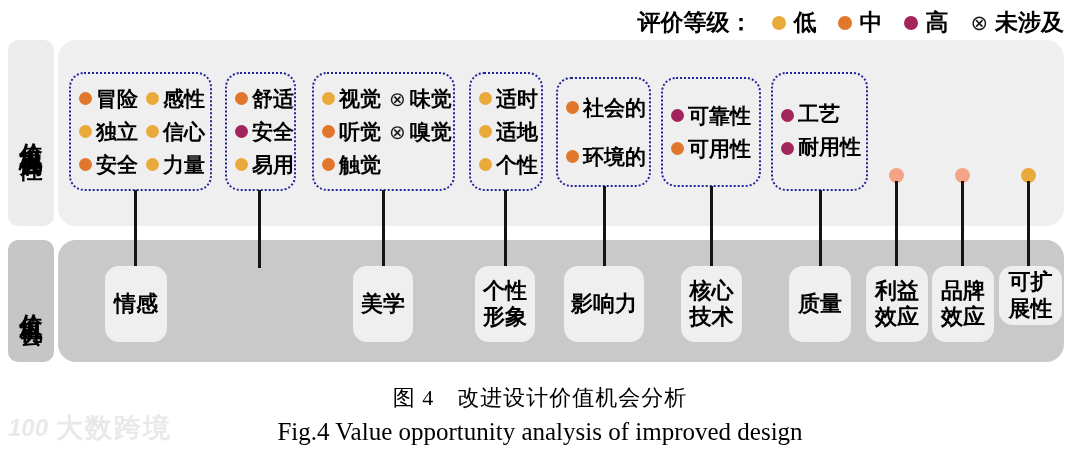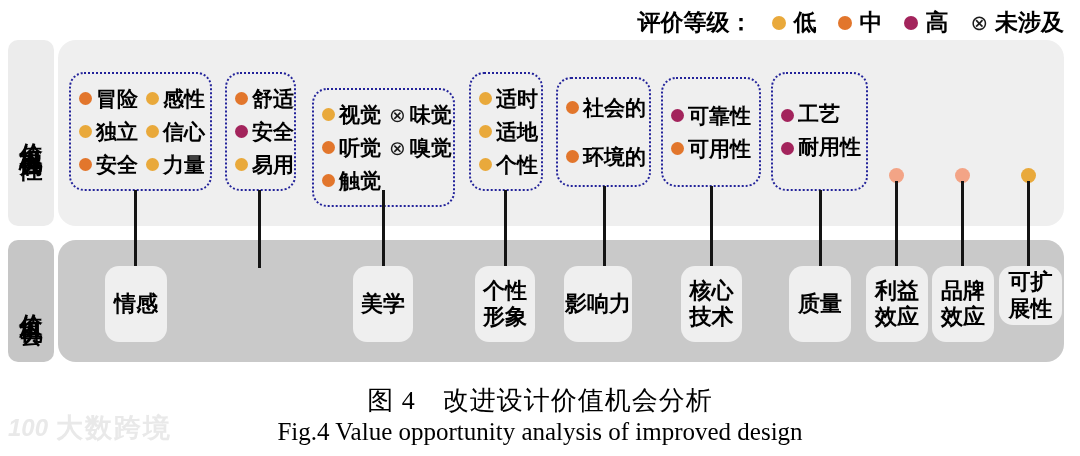--- a/index.html
+++ b/index.html
@@ -39,21 +39,21 @@
   .stem{position:absolute;width:3px;background:#141414;}
   .lone-dot{position:absolute;width:15px;height:15px;border-radius:50%;}
   
   .opp-box{
     position:absolute;background:#efefef;border-radius:14px;
     display:flex;flex-direction:column;align-items:center;justify-content:center;
     font-weight:bold;font-size:22px;line-height:1.2;text-align:center;
   }
   
   .caption-zh{position:absolute;top:383px;left:0;width:100%;text-align:center;
-    font-family:"Liberation Serif",serif;font-size:26px;letter-spacing:1px;}
+    font-family:"Liberation Serif",serif;font-size:22px;letter-spacing:1px;}
   .caption-en{position:absolute;top:418px;left:0;width:100%;text-align:center;
     font-family:"Liberation Serif",serif;font-size:25px;}
   .watermark{
     position:absolute;left:8px;top:410px;display:flex;align-items:center;gap:8px;
     color:#e9e9e9;font-weight:bold;font-size:27px;letter-spacing:2px;user-select:none;
   }
   .watermark-logo{font-style:italic;font-size:24px;letter-spacing:0;}
 </style>
 </head>
 <body>
@@ -125,21 +125,21 @@
       </span>
       <span class="attr-item">
         <span class="dot" style="background: rgb(163, 36, 92);"></span>
         <span>安全</span>
       </span>
       <span class="attr-item">
         <span class="dot" style="background: rgb(233, 169, 59);"></span>
         <span>易用</span>
       </span>
     </div>
-  <div class="attr-box" style="left: 312px; top: 88px; width: 143px; height: 119px; grid-template-columns: repeat(2, auto);">
+  <div class="attr-box" style="left: 312px; top: 72px; width: 143px; height: 119px; grid-template-columns: repeat(2, auto);">
       <span class="attr-item">
         <span class="dot" style="background: rgb(233, 169, 59);"></span>
         <span>视觉</span>
       </span>
       <span class="attr-item">
         <span class="cross-glyph">⊗</span>
         <span>味觉</span>
       </span>
       <span class="attr-item">
         <span class="dot" style="background: rgb(226, 118, 44);"></span>
@@ -217,21 +217,21 @@
   <div class="opp-box" style="left:105px;top:266px;width:62px;height:76px;">
       <div>情感</div>
     </div>
   <div class="opp-box" style="left:353px;top:266px;width:60px;height:76px;">
       <div>美学</div>
     </div>
   <div class="opp-box" style="left:475px;top:266px;width:60px;height:76px;">
       <div>个性</div>
       <div>形象</div>
     </div>
-  <div class="opp-box" style="left:564px;top:266px;width:68px;height:76px;">
+  <div class="opp-box" style="left:564px;top:266px;width:80px;height:76px;">
       <div>影响力</div>
     </div>
   <div class="opp-box" style="left:789px;top:266px;width:62px;height:76px;">
       <div>质量</div>
     </div>
   <div class="opp-box" style="left:681px;top:266px;width:61px;height:76px;">
       <div>核心</div>
       <div>技术</div>
     </div>
   <div class="opp-box" style="left:866px;top:266px;width:62px;height:76px;">

